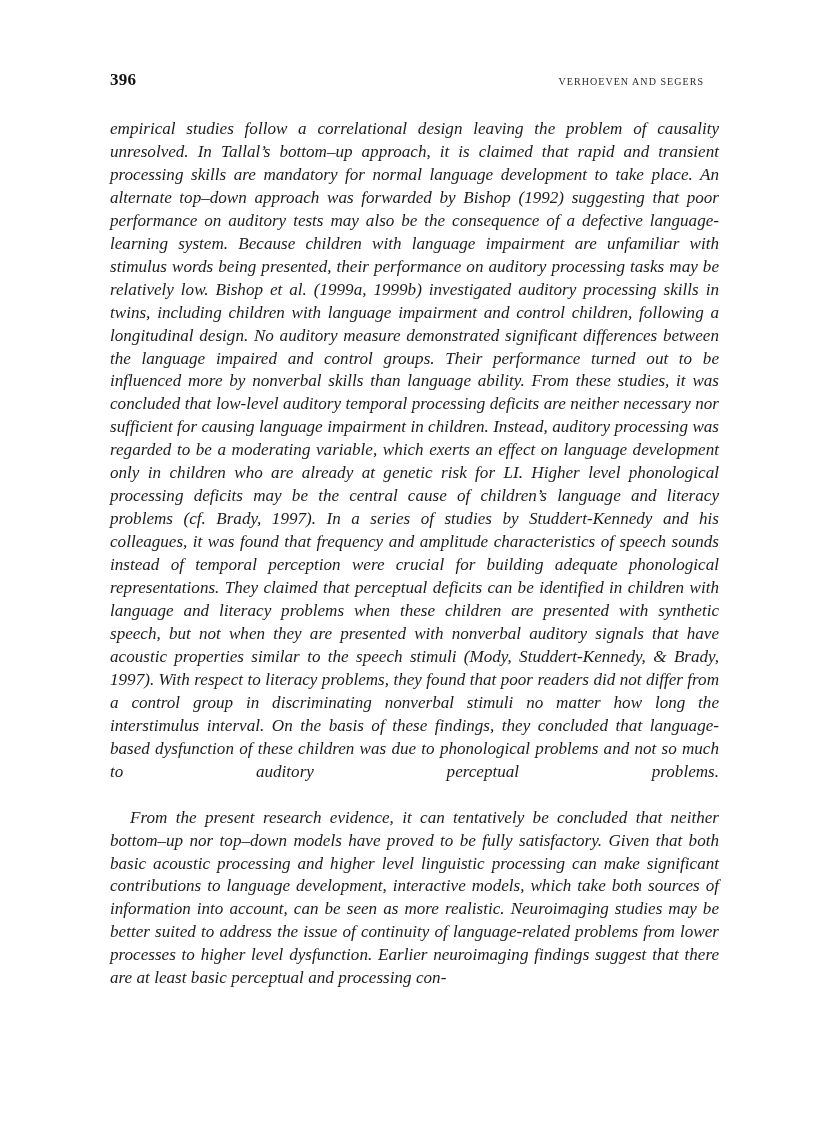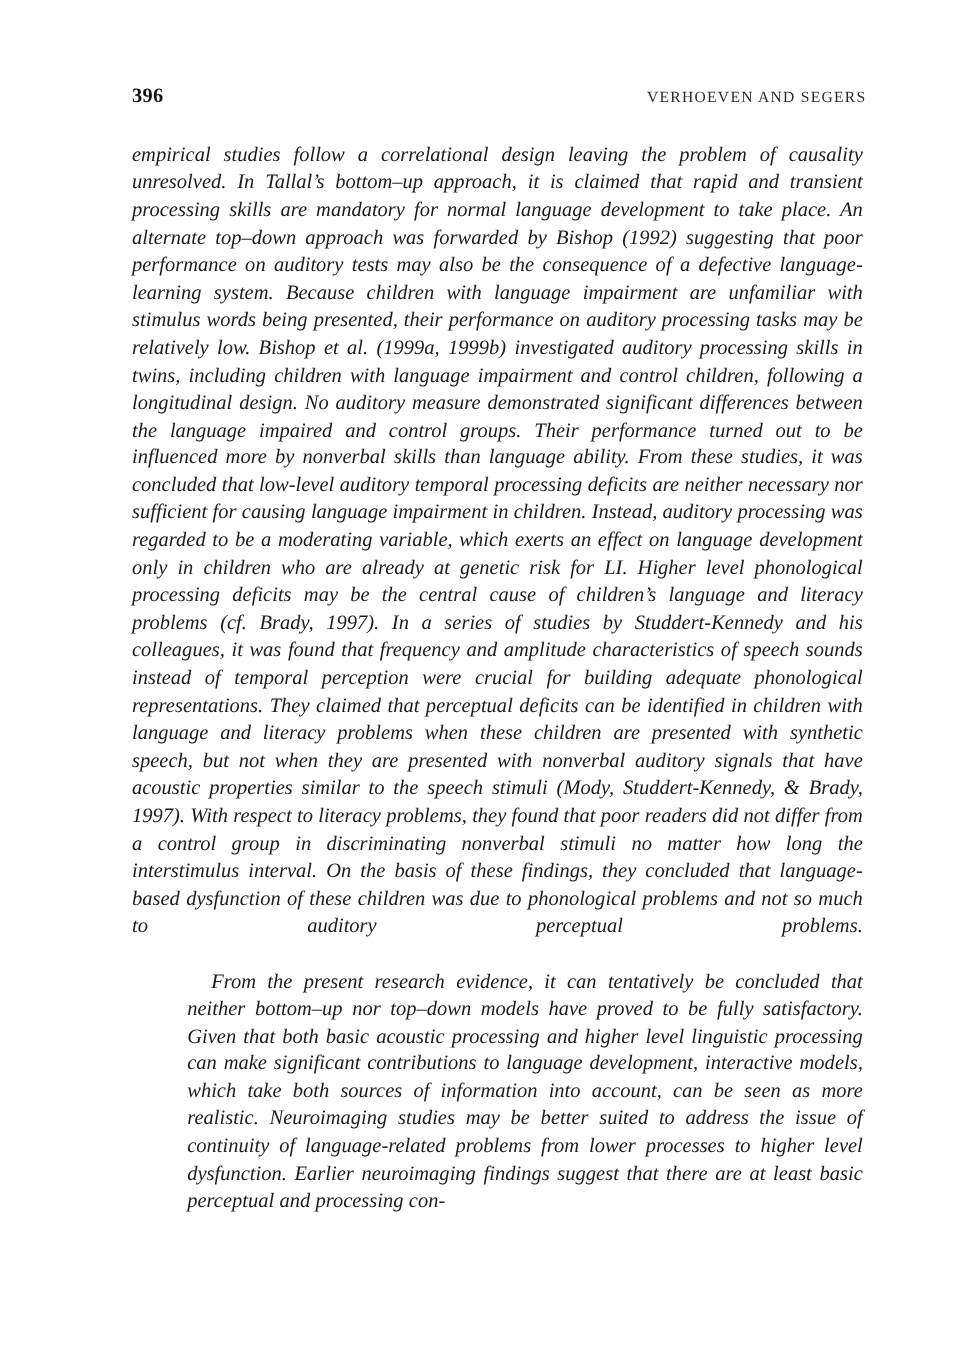--- a/index.html
+++ b/index.html
@@ -12,35 +12,35 @@
     width: 816px;
     height: 1123px;
     background: #ffffff;
     overflow: hidden;
     font-family: "Liberation Serif", "DejaVu Serif", serif;
     color: #1a1a1a;
   }
   .running-head {
     position: absolute;
     left: 110px;
-    right: 94px;
+    right: 112px;
     top: 70px;
     height: 24px;
     display: flex;
     align-items: baseline;
     justify-content: space-between;
   }
   .folio {
     font-size: 17px;
     font-weight: bold;
     color: #121212;
     letter-spacing: 0.2px;
   }
   .head-title {
-    font-size: 13px;
+    font-size: 10px;
     letter-spacing: 1.05px;
     color: #2a2a2a;
     text-transform: uppercase;
   }
   .body-col {
     position: absolute;
     left: 110px;
     top: 118px;
     width: 609px;
   }
@@ -51,21 +51,20 @@
     text-align: justify;
     text-justify: inter-word;
     -webkit-hyphens: none;
     hyphens: none;
     word-spacing: 0.1px;
     color: #1c1c1c;
     font-style: italic;
   }
   p.para.indent {
     text-indent: 20px;
-    margin-left: 46px;
   }
   
   p.para:after {
     content: "";
     display: inline-block;
     width: 100%;
   }
   p.para.last-natural:after {
     content: none;
   }

